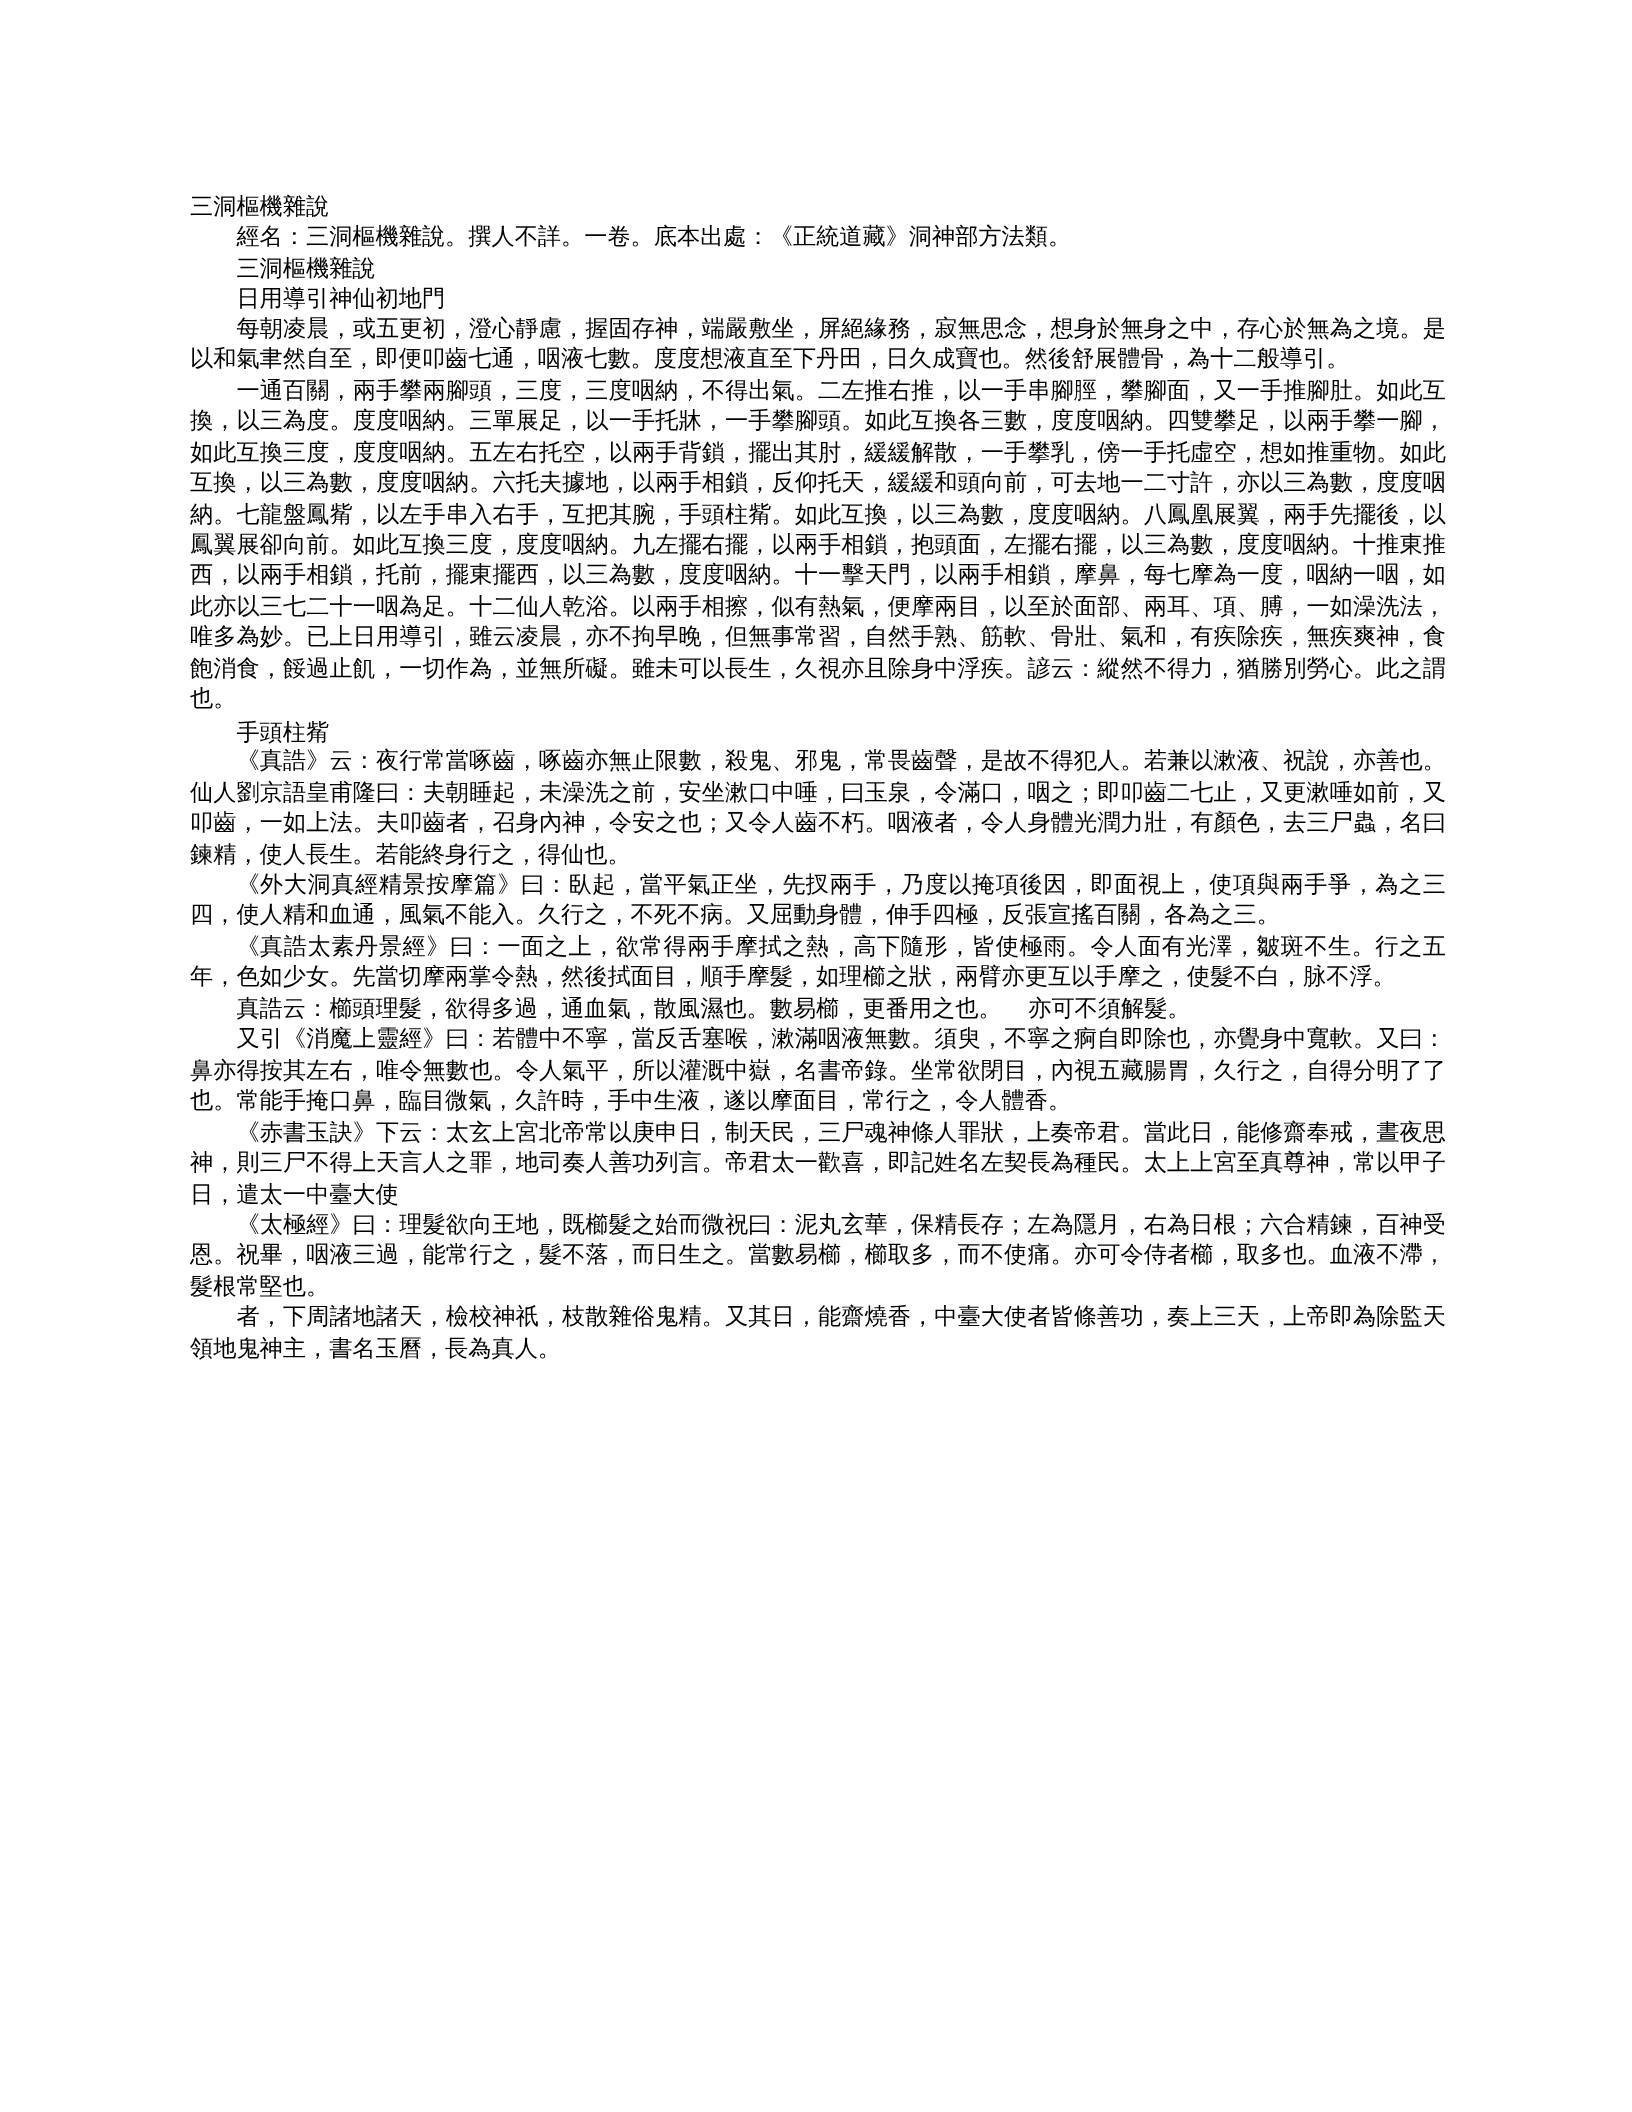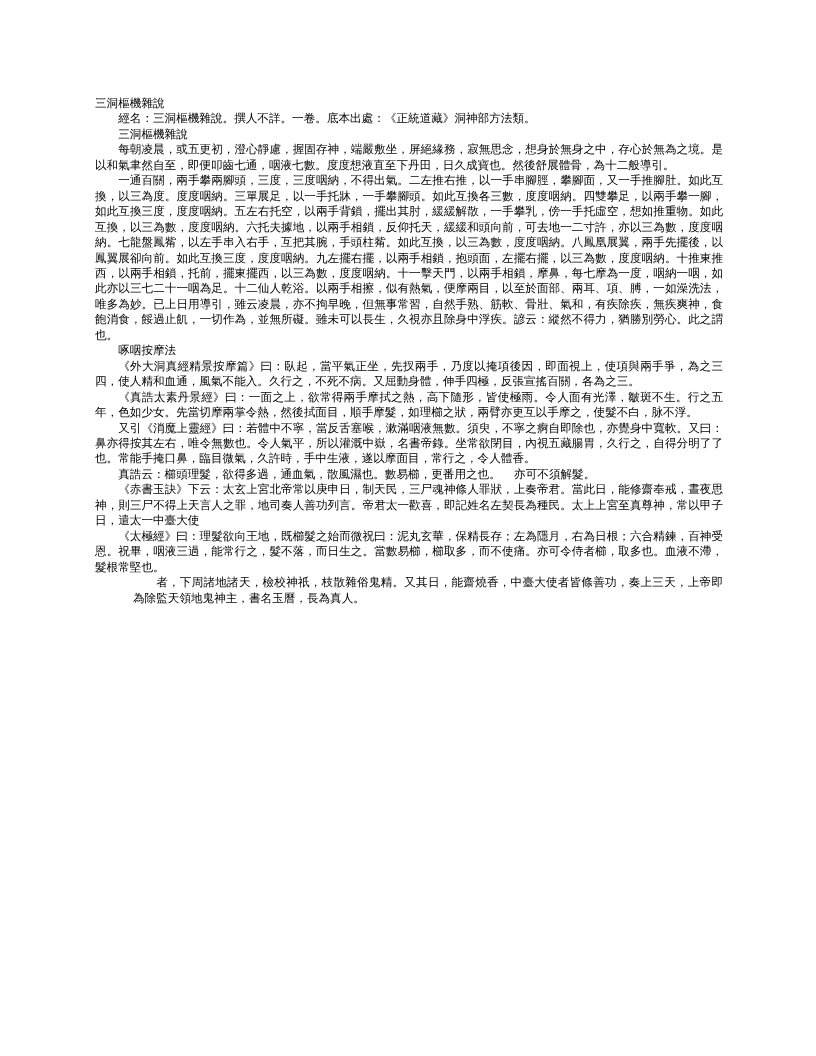--- a/index.html
+++ b/index.html
@@ -43,21 +43,20 @@
   
   .subline {
     margin: 0;
     text-indent: 2em;
     font-family: Liberation Serif, serif;
   }
   
   .para:last-child,
   .subline:last-child {
     text-align-last: left;
-    margin-left: 38px;
   }
   .para, .subline, .line-flush {
     text-align-last: left;
   }
   
   .wide-gap {
     display: inline-block;
     width: 1.15em;
   }
 </style>
@@ -66,35 +65,37 @@
 
 <div class="page">
   <div class="doc-body">
 
     <p class="line-flush">三洞樞機雜說</p>
 
     <p class="subline">經名：三洞樞機雜說。撰人不詳。一卷。底本出處：《正統道藏》洞神部方法類。</p>
 
     <p class="subline">三洞樞機雜說</p>
 
+    <p class="subline">日用導引神仙初地門</p>
 
     <p class="para">每朝凌晨，或五更初，澄心靜慮，握固存神，端嚴敷坐，屏絕緣務，寂無思念，想身於無身之中，存心於無為之境。是以和氣聿然自至，即便叩齒七通，咽液七數。度度想液直至下丹田，日久成寶也。然後舒展體骨，為十二般導引。</p>
 
     <p class="para">一通百關，兩手攀兩腳頭，三度，三度咽納，不得出氣。二左推右推，以一手串腳脛，攀腳面，又一手推腳肚。如此互換，以三為度。度度咽納。三單展足，以一手托牀，一手攀腳頭。如此互換各三數，度度咽納。四雙攀足，以兩手攀一腳，如此互換三度，度度咽納。五左右托空，以兩手背鎖，擺出其肘，緩緩解散，一手攀乳，傍一手托虛空，想如推重物。如此互換，以三為數，度度咽納。六托夫據地，以兩手相鎖，反仰托天，緩緩和頭向前，可去地一二寸許，亦以三為數，度度咽納。七龍盤鳳觜，以左手串入右手，互把其腕，手頭柱觜。如此互換，以三為數，度度咽納。八鳳凰展翼，兩手先擺後，以鳳翼展卻向前。如此互換三度，度度咽納。九左擺右擺，以兩手相鎖，抱頭面，左擺右擺，以三為數，度度咽納。十推東推西，以兩手相鎖，托前，擺東擺西，以三為數，度度咽納。十一擊天門，以兩手相鎖，摩鼻，每七摩為一度，咽納一咽，如此亦以三七二十一咽為足。十二仙人乾浴。以兩手相擦，似有熱氣，便摩兩目，以至於面部、兩耳、項、膊，一如澡洗法，唯多為妙。已上日用導引，雖云凌晨，亦不拘早晚，但無事常習，自然手熟、筋軟、骨壯、氣和，有疾除疾，無疾爽神，食飽消食，餒過止飢，一切作為，並無所礙。雖未可以長生，久視亦且除身中浮疾。諺云：縱然不得力，猶勝別勞心。此之謂也。</p>
 
-    <p class="subline">啄咽按摩法</p>
+    <p class="subline">手頭柱觜</p>
 
+    <p class="para">《真誥》云：夜行常當啄齒，啄齒亦無止限數，殺鬼、邪鬼，常畏齒聲，是故不得犯人。若兼以漱液、祝說，亦善也。仙人劉京語皇甫隆曰：夫朝睡起，未澡洗之前，安坐漱口中唾，曰玉泉，令滿口，咽之；即叩齒二七止，又更漱唾如前，又叩齒，一如上法。夫叩齒者，召身內神，令安之也；又令人齒不朽。咽液者，令人身體光潤力壯，有顏色，去三尸蟲，名曰鍊精，使人長生。若能終身行之，得仙也。</p>
 
     <p class="para">《外大洞真經精景按摩篇》曰：臥起，當平氣正坐，先扠兩手，乃度以掩項後因，即面視上，使項與兩手爭，為之三四，使人精和血通，風氣不能入。久行之，不死不病。又屈動身體，伸手四極，反張宣搖百關，各為之三。</p>
 
     <p class="para">《真誥太素丹景經》曰：一面之上，欲常得兩手摩拭之熱，高下隨形，皆使極雨。令人面有光澤，皺斑不生。行之五年，色如少女。先當切摩兩掌令熱，然後拭面目，順手摩髮，如理櫛之狀，兩臂亦更互以手摩之，使髮不白，脉不浮。</p>
 
+    <p class="para"><span>真誥云：櫛頭理髮，欲得多過，通血氣，散風濕也。數易櫛，更番用之也。</span><span class="wide-gap"></span><span>亦可不須解髮。</span></p>
+
     <p class="para">又引《消魔上靈經》曰：若體中不寧，當反舌塞喉，漱滿咽液無數。須臾，不寧之痾自即除也，亦覺身中寬軟。又曰：鼻亦得按其左右，唯令無數也。令人氣平，所以灌溉中嶽，名書帝錄。坐常欲閉目，內視五藏腸胃，久行之，自得分明了了也。常能手掩口鼻，臨目微氣，久許時，手中生液，遂以摩面目，常行之，令人體香。</p>
-
-    <p class="para"><span>真誥云：櫛頭理髮，欲得多過，通血氣，散風濕也。數易櫛，更番用之也。</span><span class="wide-gap"></span><span>亦可不須解髮。</span></p>
 
     <p class="para">《赤書玉訣》下云：太玄上宮北帝常以庚申日，制天民，三尸魂神條人罪狀，上奏帝君。當此日，能修齋奉戒，晝夜思神，則三尸不得上天言人之罪，地司奏人善功列言。帝君太一歡喜，即記姓名左契長為種民。太上上宮至真尊神，常以甲子日，遣太一中臺大使</p>
 
     <p class="para">《太極經》曰：理髮欲向王地，既櫛髮之始而微祝曰：泥丸玄華，保精長存；左為隱月，右為日根；六合精鍊，百神受恩。祝畢，咽液三過，能常行之，髮不落，而日生之。當數易櫛，櫛取多，而不使痛。亦可令侍者櫛，取多也。血液不滯，髮根常堅也。</p>
 
     <p class="para">者，下周諸地諸天，檢校神祇，枝散雜俗鬼精。又其日，能齋燒香，中臺大使者皆條善功，奏上三天，上帝即為除監天領地鬼神主，書名玉曆，長為真人。</p>
 
   </div>
 </div>
 

